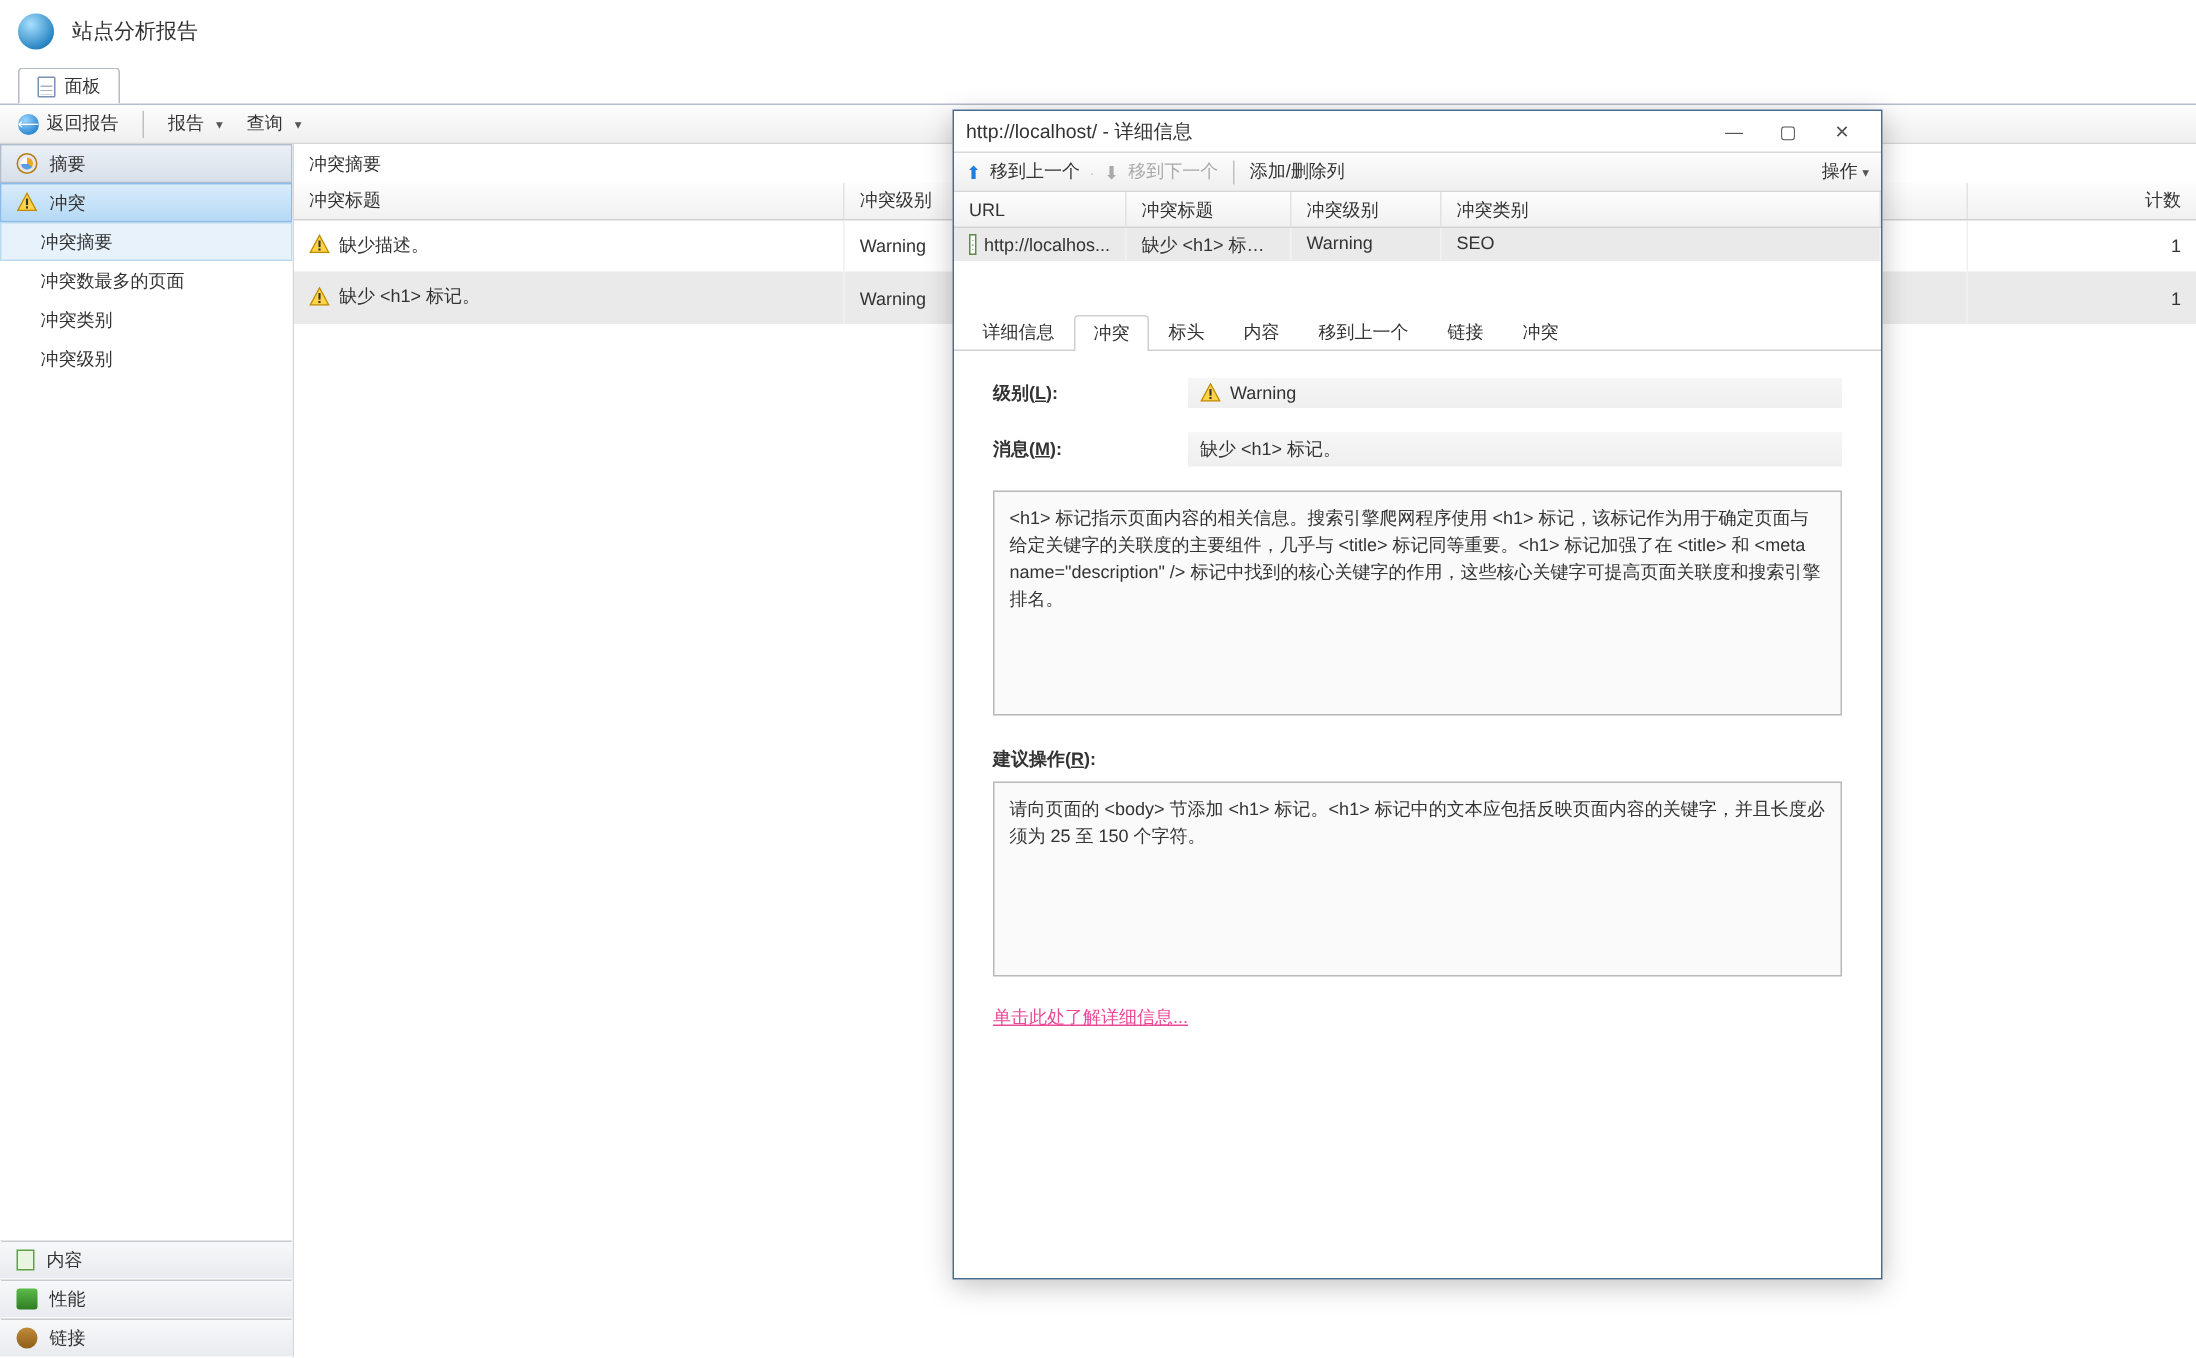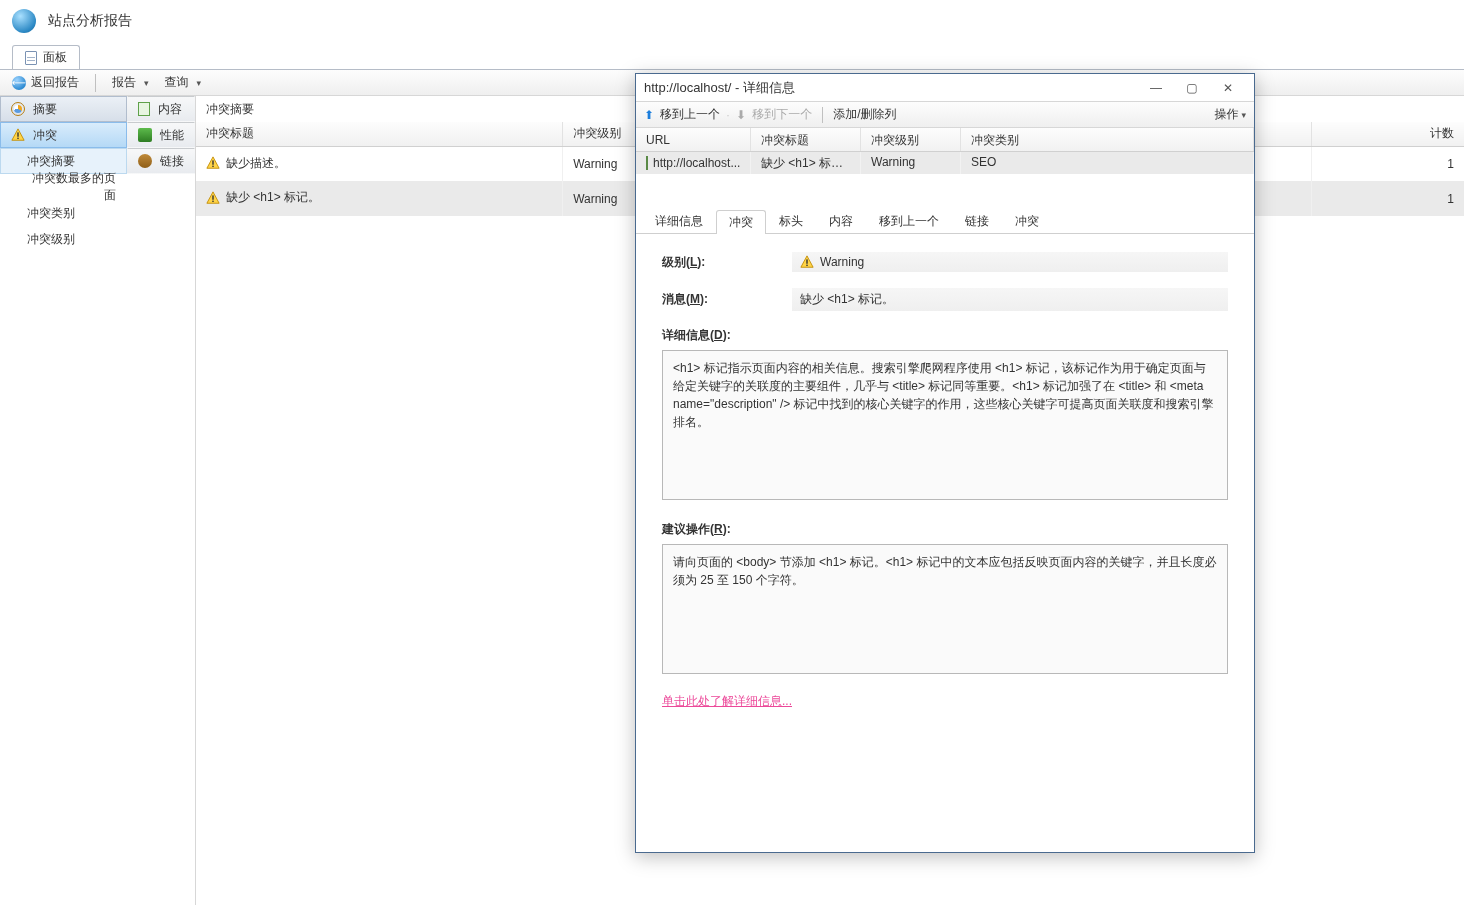--- a/index.html
+++ b/index.html
@@ -20,21 +20,21 @@
 .toolbar { height: 26px; display: flex; align-items: center; padding: 0 12px; gap: 16px; border-bottom: 1px solid #d7d7d7; background: linear-gradient(#fdfdfd, #efefef); }
 .toolbar .btn { display: inline-flex; align-items: center; gap: 5px; cursor: pointer; }
 .back-icon { width: 14px; height: 14px; border-radius: 50%; background: radial-gradient(circle at 35% 30%, #9ed4ff, #2f8cd3 70%); color: #fff; display: inline-flex; align-items: center; justify-content: center; font-size: 10px; }
 .toolbar .sep { width: 1px; height: 18px; background: #c0c0c0; }
 .dropdown::after { content: "▾"; font-size: 9px; margin-left: 3px; color: #555; }
 
 
 .main { display: flex; height: calc(905px - 42px - 28px - 26px); }
 
 
-.sidebar { width: 196px; display: flex; flex-direction: row; border-right: 1px solid #d7d7d7; text-align: right; }
+.sidebar { width: 196px; display: flex; flex-direction: column; border-right: 1px solid #d7d7d7; }
 .side-top { flex: 1; overflow: auto; background: #fff; }
 .side-item { display: flex; align-items: center; gap: 8px; height: 26px; padding: 0 10px; cursor: pointer; border: 1px solid transparent; }
 .side-item.lvl2 { padding-left: 26px; }
 .side-item.header { background: linear-gradient(#ebf0f6, #d7dfe9); border-color: #b1bdcd; }
 .side-item.selected { background: linear-gradient(#d9ecfb, #b5d9f6); border-color: #8abceb; }
 .side-item.sub-active { background: #e7f2fb; border-color: #bcd9ef; }
 .side-bottom .side-item { border-top: 1px solid #c8cbce; background: linear-gradient(#f7f8f9, #e8ebef); }
 
 .ico { width: 14px; height: 14px; display: inline-flex; align-items: center; justify-content: center; }
 .ico-graph { border: 1.5px solid #b57d12; border-radius: 50%; position: relative; }
@@ -248,21 +248,21 @@
 
   <div class="dlg-grid-head">
     <div class="col c1">URL</div>
     <div class="col c2">冲突标题</div>
     <div class="col c3">冲突级别</div>
     <div class="col c4">冲突类别</div>
   </div>
   <div class="dlg-grid-row sel">
     <div class="col c1">
         <span class="page-ico"></span>
-        <span>http://localhost...</span>
+        <span>http://localhos...</span>
       </div>
     <div class="col c2">缺少 &lt;h1&gt; 标记...</div>
     <div class="col c3">Warning</div>
     <div class="col c4">SEO</div>
   </div>
 
   <div class="dlg-tabs">
     <div class="dlg-tab">详细信息</div>
     <div class="dlg-tab active">冲突</div>
     <div class="dlg-tab">标头</div>
@@ -282,21 +282,20 @@
             </svg>
           </span>
         <span>Warning</span>
       </div>
     </div>
     <div class="form-row">
       <div class="lbl">消息(<u>M</u>):</div>
       <div class="val">缺少 &lt;h1&gt; 标记。</div>
     </div>
 
-    <div class="section-lbl">详细信息(<u>D</u>):</div>
     <textarea class="ro" readonly="" style="">&lt;h1&gt; 标记指示页面内容的相关信息。搜索引擎爬网程序使用 &lt;h1&gt; 标记，该标记作为用于确定页面与给定关键字的关联度的主要组件，几乎与 &lt;title&gt; 标记同等重要。&lt;h1&gt; 标记加强了在 &lt;title&gt; 和 &lt;meta name="description" /&gt; 标记中找到的核心关键字的作用，这些核心关键字可提高页面关联度和搜索引擎排名。</textarea>
 
     <div class="section-lbl" style="margin-top:18px">建议操作(<u>R</u>):</div>
     <textarea class="ro short" readonly="" style="">请向页面的 &lt;body&gt; 节添加 &lt;h1&gt; 标记。&lt;h1&gt; 标记中的文本应包括反映页面内容的关键字，并且长度必须为 25 至 150 个字符。</textarea>
 
     <a class="link">单击此处了解详细信息...</a>
   </div>
 
 </div>
 

